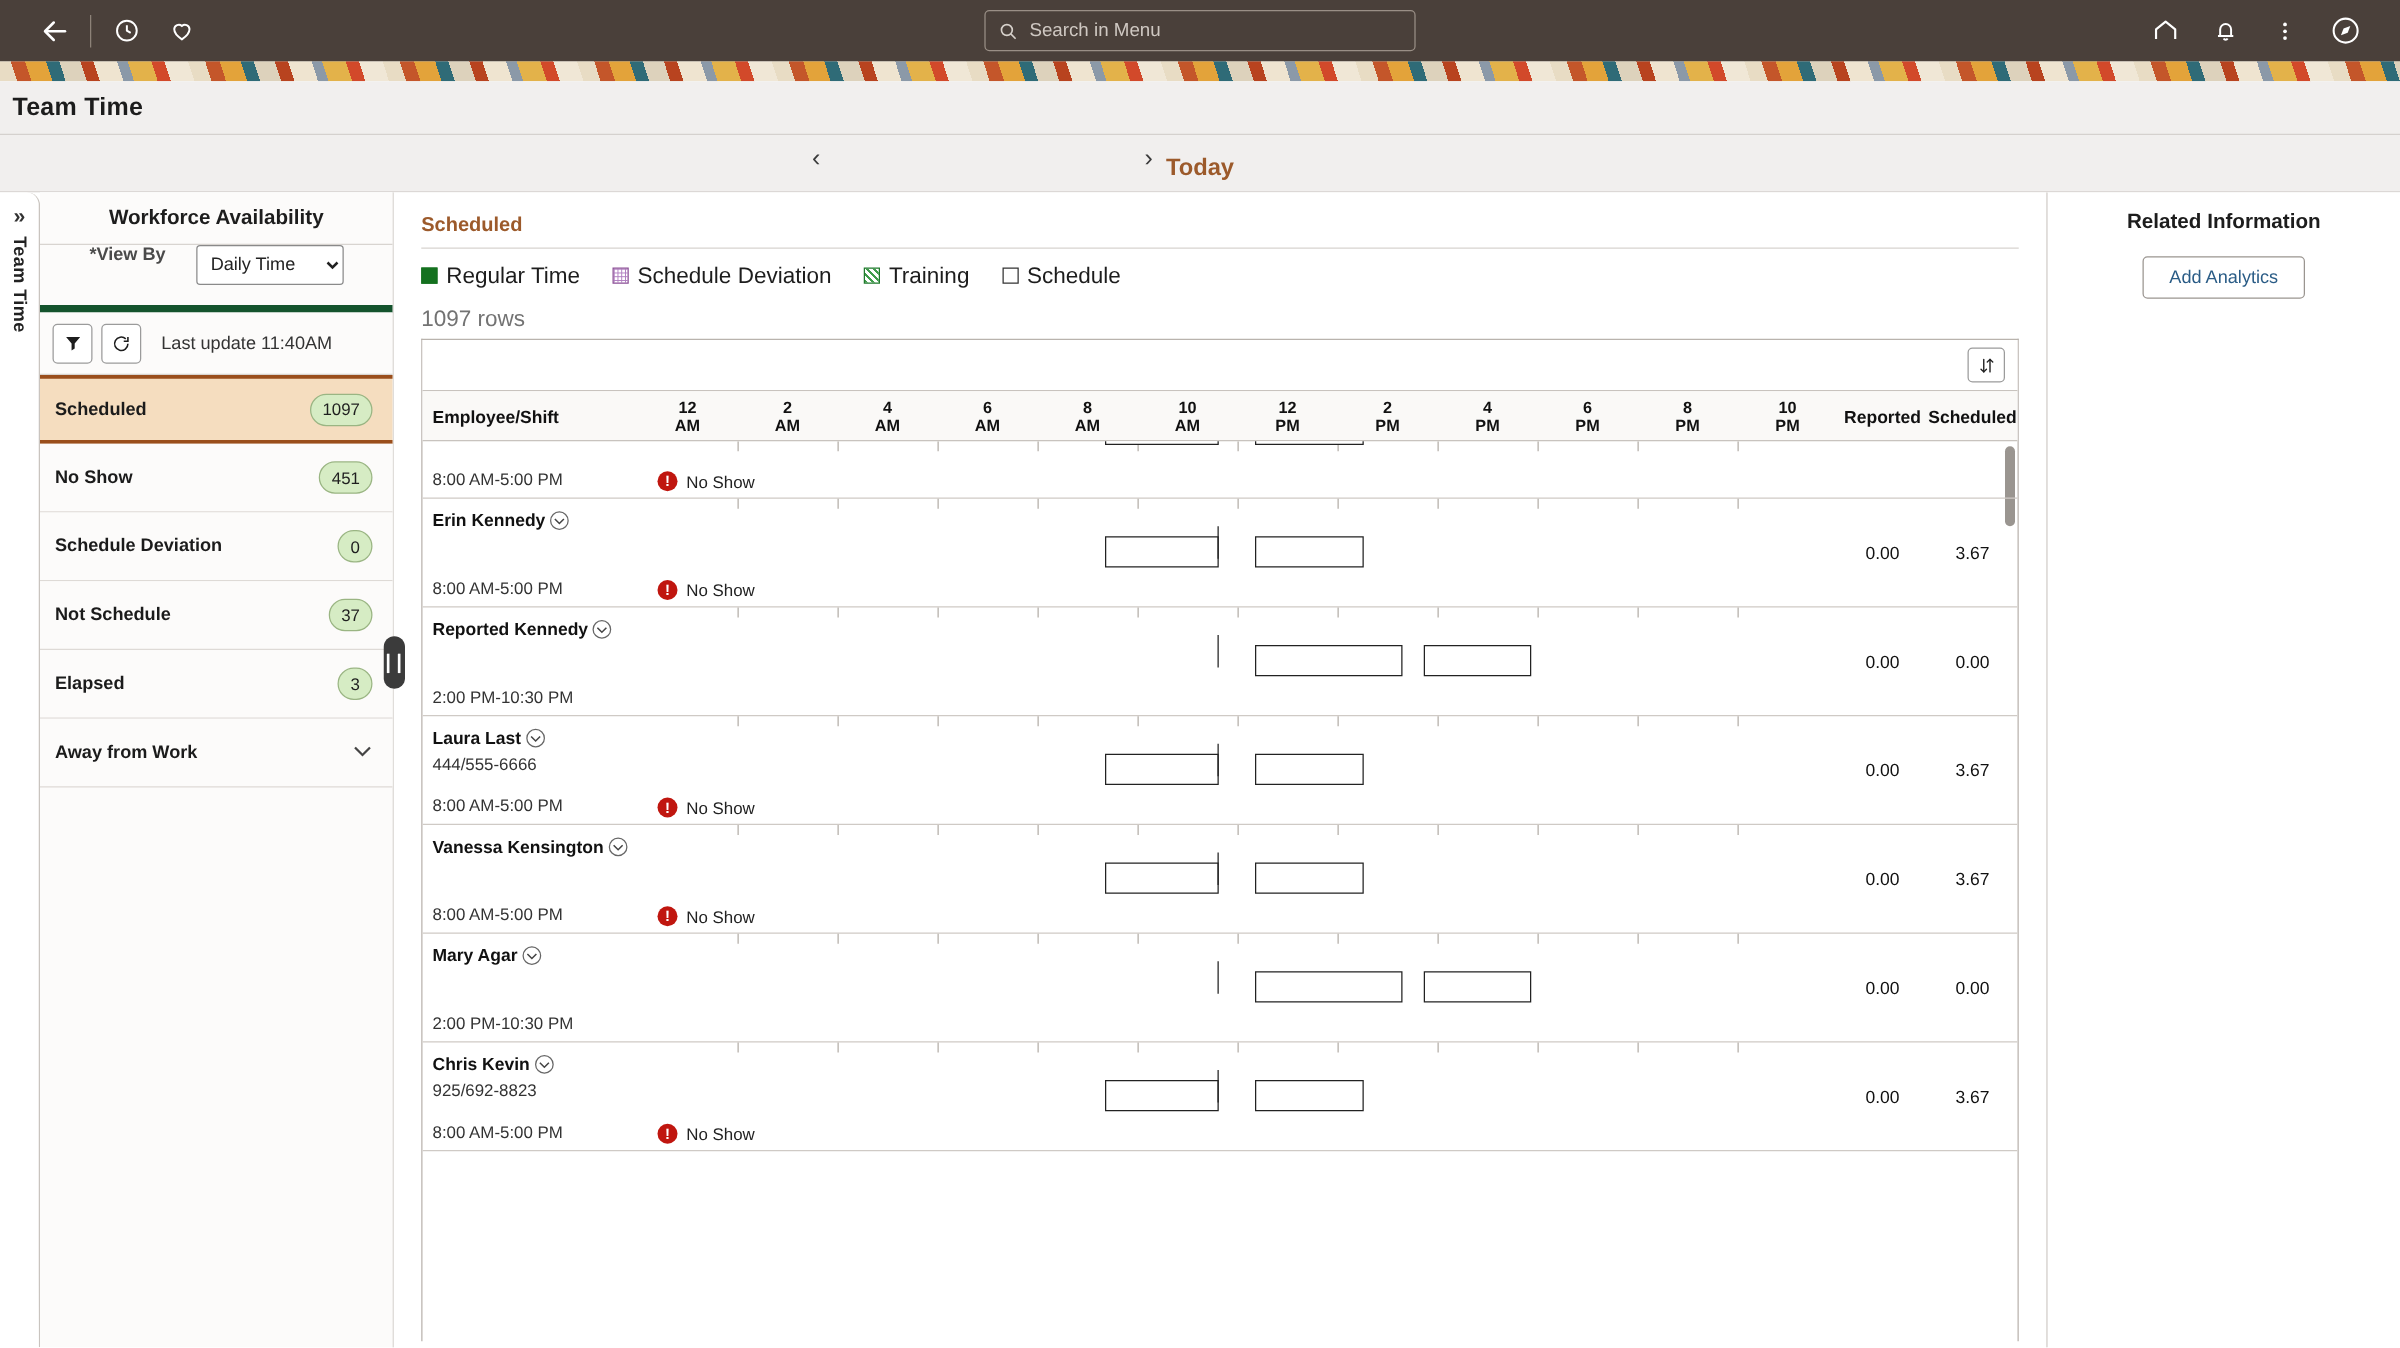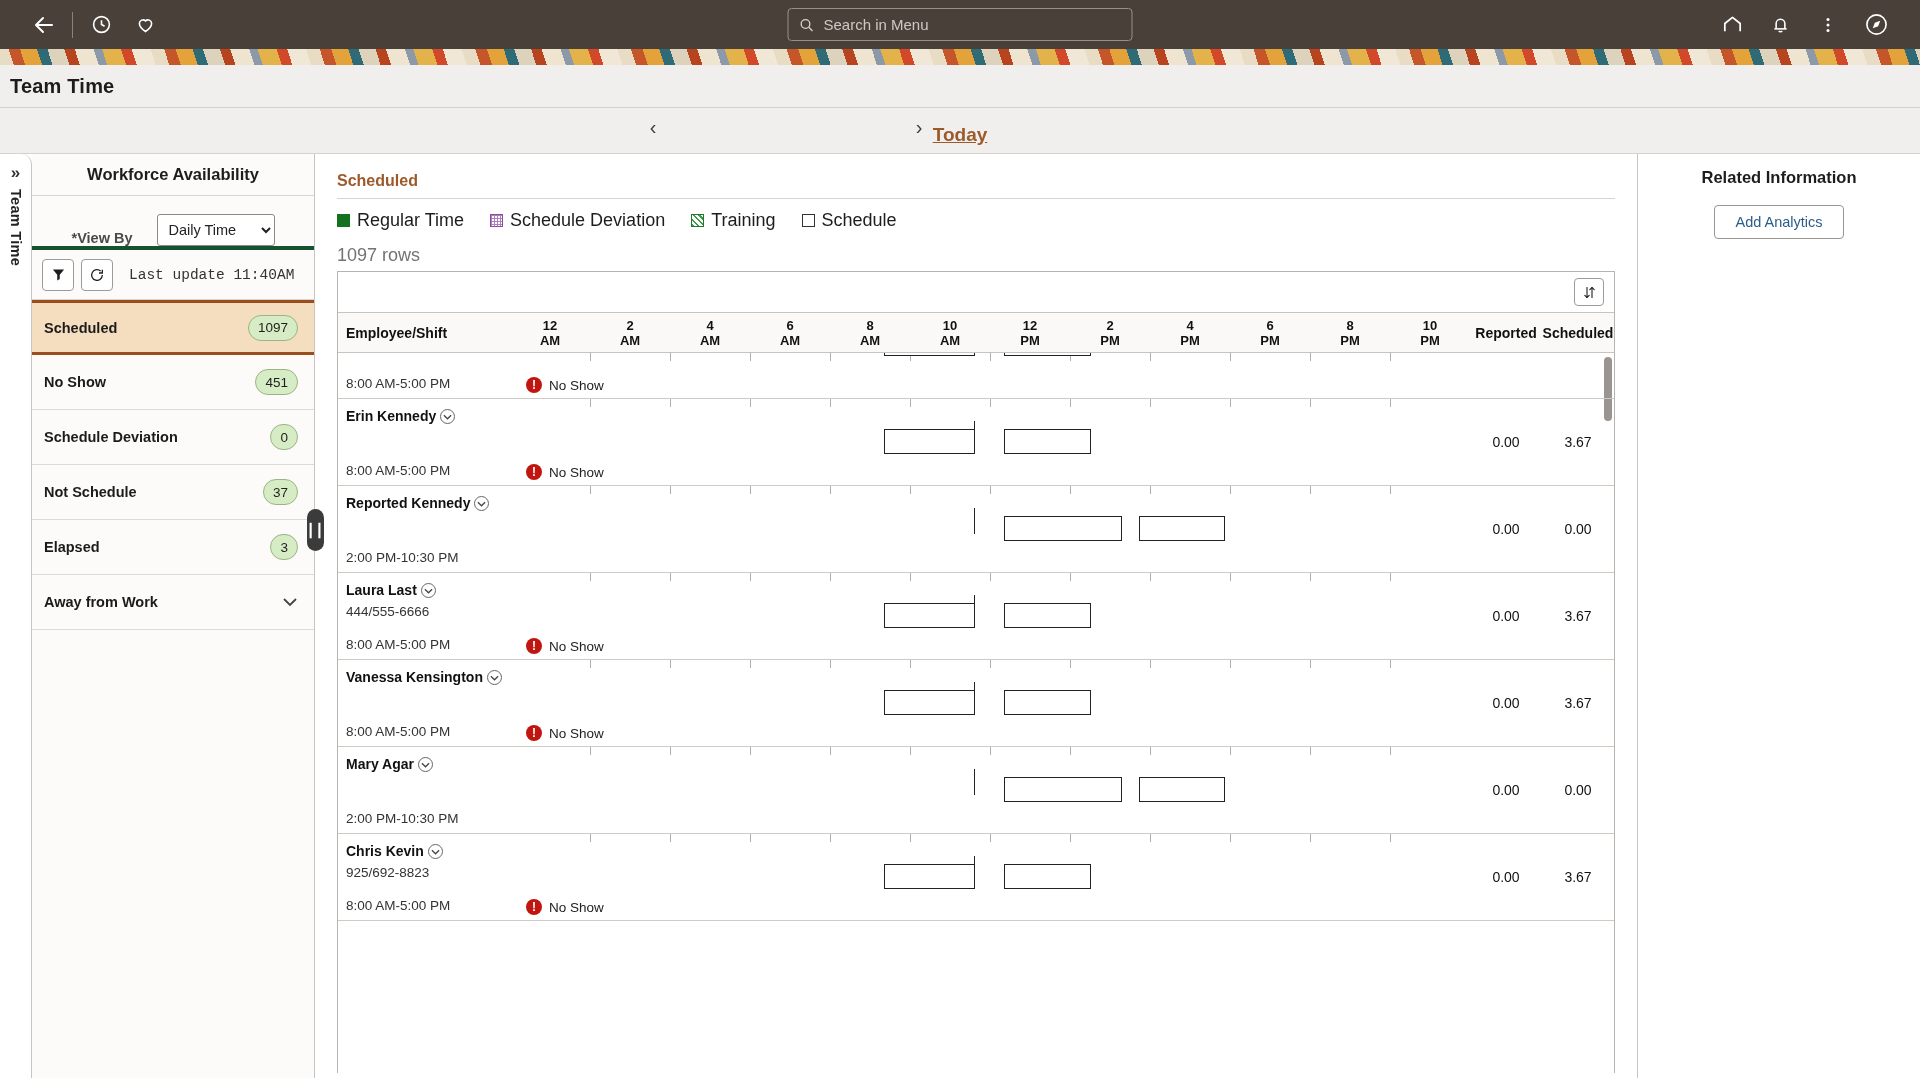--- a/index.html
+++ b/index.html
@@ -94,21 +94,20 @@
     height: 46px;
     background: #f1efee;
     position: relative;
     display: flex; align-items: center; justify-content: center;
     border-bottom: 1px solid #d5d1ce;
   }
   .today-label {
     font-size: 19px; font-weight: bold; color: #9c5a2b;
     position: absolute; left: 0; right: 0; top: 16px;
     text-align: center;
-    text-decoration: underline;
   }
   .chev {
     position: absolute;
     font-size: 20px; color: #3b3b3b;
     cursor: pointer;
     top: 8px;
     width: 26px; text-align: center;
   }
   .chev.prev { left: 640px; }
   .chev.next { left: 906px; }
@@ -150,42 +149,41 @@
   }
   .lp-head {
     height: 42px;
     display: flex; align-items: center; justify-content: center;
     font-size: 16.5px; font-weight: bold; color: #1d1d1d;
     border-bottom: 1px solid #d8d4d0;
     background: #fcfbfa;
   }
   .lp-viewby {
     height: 54px;
-    display: flex; align-items: flex-end; justify-content: center;
+    display: flex; align-items: flex-start; justify-content: center;
     gap: 24px;
-    border-bottom: 4px solid #14532d;
+    border-bottom: 6px solid #14532d;
     background: #fcfbfa;
   }
   .lp-viewby-label { font-size: 14.5px; font-weight: bold; color: #4a4a4a; }
   .lp-select {
     width: 118px; height: 32px;
     border: 1px solid #8a8a8a; border-radius: 3px;
     background: #fff;
     font-size: 14.5px; color: #222;
     font-family: "Liberation Sans", sans-serif;
     padding-left: 7px;
     cursor: pointer;
   }
   .lp-tools {
     height: 50px;
     display: flex; align-items: center;
     gap: 7px; padding-left: 10px;
     background: #fcfbfa;
     border-bottom: 1px solid #d8d4d0;
-    font-family: Liberation Mono, monospace;
   }
   .tool-btn {
     width: 32px; height: 32px;
     border: 1px solid #9b9b9b; border-radius: 4px;
     background: #fff;
     display: flex; align-items: center; justify-content: center;
     cursor: pointer;
   }
   .lastupdate {
     font-size: 14.5px; color: #333; margin-left: 9px;

